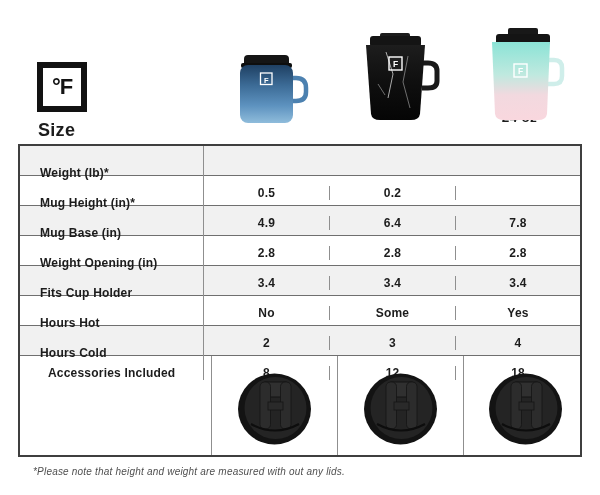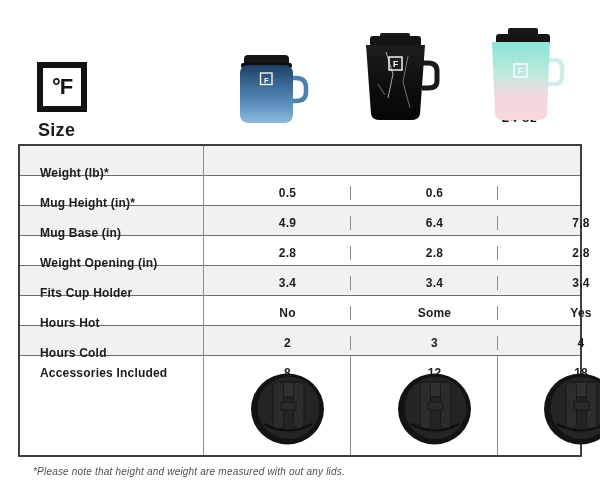--- a/index.html
+++ b/index.html
@@ -21,23 +21,23 @@
   .size-label{left:38px;top:120px;font-size:18px;font-weight:700;letter-spacing:.3px;}
   .col-label{top:110px;width:127px;text-align:center;font-size:13.5px;font-weight:700;letter-spacing:.3px;}
   .col-label.c1{left:203px;} .col-label.c2{left:330px;} .col-label.c3{left:457px;width:125px;}
   
   .mug{pointer-events:none;}
   .mug12{left:236px;top:54px;} .mug16{left:358px;top:32px;} .mug24{left:484px;top:24px;}
   
   .spec-table{left:18px;top:144px;width:564px;border:2px solid var(--table-border);
               box-sizing:border-box;background:#fff;}
   .t-row{display:grid;grid-template-columns:184px 126px 126px 124px;height:30px;
-         box-sizing:border-box;border-bottom:1px solid var(--grid-h);background:#fff;gap:21px;}
+         box-sizing:border-box;border-bottom:1px solid var(--grid-h);background:#fff;}
   .t-row.alt{background:var(--row-alt);}
-  .t-row.acc{height:99px;border-bottom:none;}
+  .t-row.acc{height:99px;border-bottom:none;padding-left:8px;}
   .cell{box-sizing:border-box;border-right:1px solid var(--grid-v);display:flex;align-items:center;}
   .cell.last{border-right:none;}
   .c-label{padding-left:20px;font-size:12px;font-weight:600;letter-spacing:.2px;}
   .c-val{justify-content:center;font-size:12px;font-weight:600;letter-spacing:.2px;margin-top:40px;}
   .acc .c-label{align-items:flex-start;padding-top:10px;}
   .lid-cell{justify-content:center;}
   .lid-cell svg{margin-top:6px;}
   
   .footnote{left:33px;top:466px;font-size:10px;font-style:italic;font-weight:500;
             color:var(--note-text);letter-spacing:.2px;}
@@ -113,21 +113,21 @@
       <rect x="30" y="40" width="13" height="13" fill="none" stroke="#ffffff" stroke-width="1.4"></rect>
       <text x="36.5" y="50.4" font-size="8.5" font-weight="bold" fill="#ffffff" text-anchor="middle">F</text>
     </svg>
   </div>
 
   <div class="abs spec-table">
 
     <div class="t-row alt">
       <div class="cell c-label">Weight (lb)*</div>
       <div class="cell c-val">0.5</div>
-      <div class="cell c-val">0.6</div>
+      <div class="cell c-val">0.2</div>
     </div>
 
     <div class="t-row">
       <div class="cell c-label">Mug Height (in)*</div>
       <div class="cell c-val">4.9</div>
       <div class="cell c-val">6.4</div>
       <div class="cell c-val last">7.8</div>
     </div>
 
     <div class="t-row alt">

